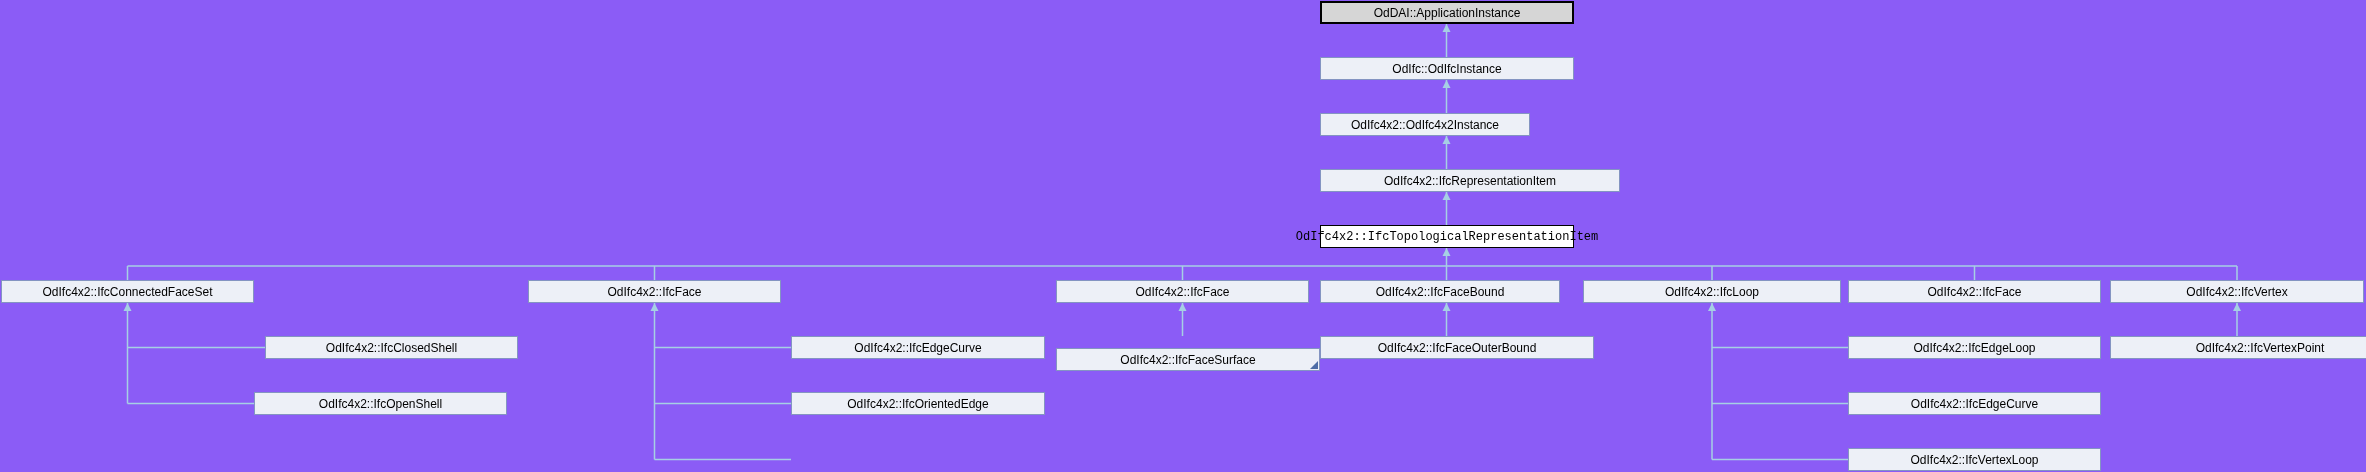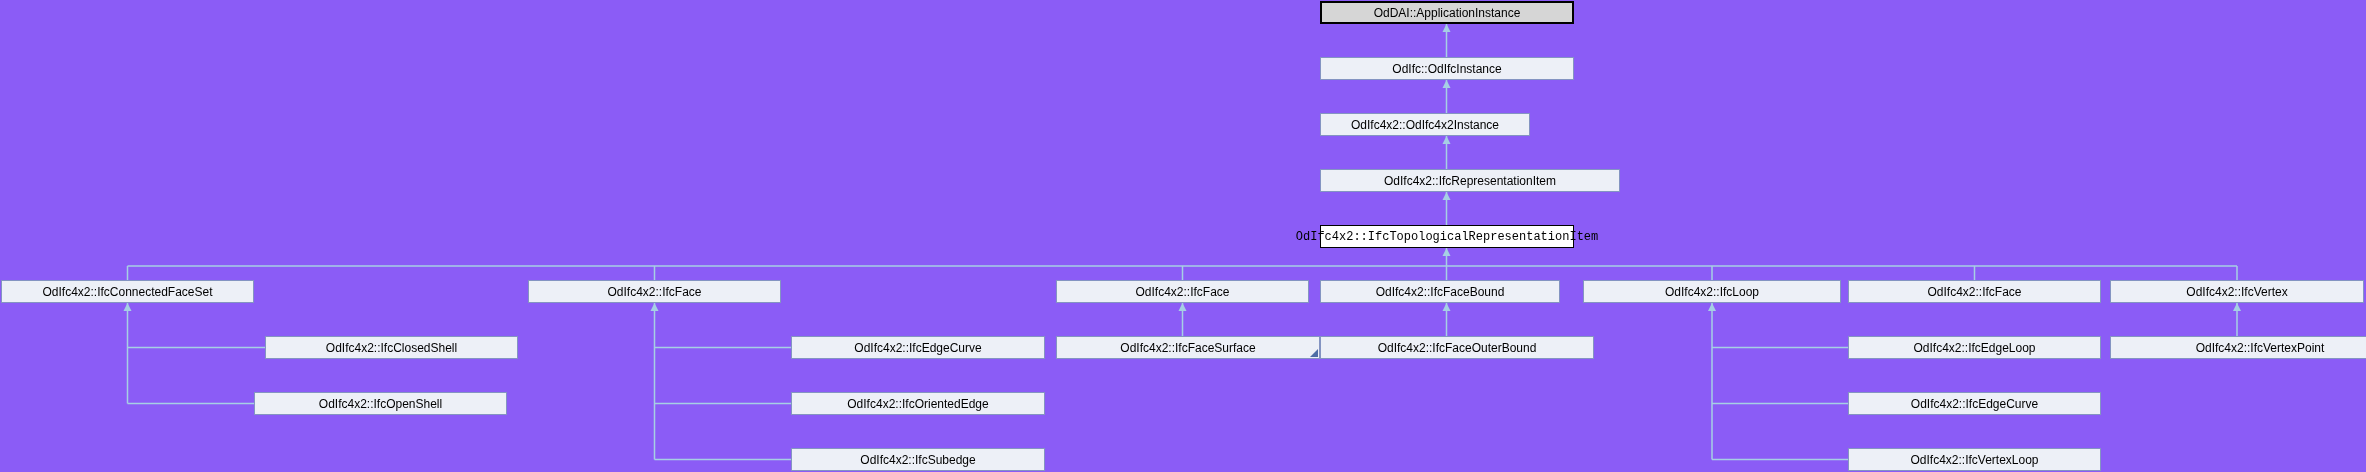--- a/index.html
+++ b/index.html
@@ -81,28 +81,27 @@
   <div class="node" style="left:1px;top:280px">OdIfc4x2::IfcConnectedFaceSet</div>
   <div class="node" style="left:528px;top:280px">OdIfc4x2::IfcFace</div>
   <div class="node" style="left:1056px;top:280px">OdIfc4x2::IfcFace</div>
   <div class="node" style="left:1320px;top:280px;width:240px">OdIfc4x2::IfcFaceBound</div>
   <div class="node" style="left:1583px;top:280px;width:258px">OdIfc4x2::IfcLoop</div>
   <div class="node" style="left:1848px;top:280px">OdIfc4x2::IfcFace</div>
   <div class="node" style="left:2110px;top:280px;width:254px">OdIfc4x2::IfcVertex</div>
 
   <div class="node" style="left:265px;top:336px">OdIfc4x2::IfcClosedShell</div>
   <div class="node" style="left:791px;top:336px;width:254px">OdIfc4x2::IfcEdgeCurve</div>
-  <div class="node" style="left:1056px;top:336px;width:264px">
+  <div class="node" style="left:1056px;top:348px;width:264px">
     <span>OdIfc4x2::IfcFaceSurface</span>
     <span class="fold"></span>
   </div>
   <div class="node" style="left:1320px;top:336px;width:274px">OdIfc4x2::IfcFaceOuterBound</div>
   <div class="node" style="left:1848px;top:336px">OdIfc4x2::IfcEdgeLoop</div>
   <div class="node" style="left:2110px;top:336px;width:300px">OdIfc4x2::IfcVertexPoint</div>
 
   <div class="node" style="left:254px;top:392px">OdIfc4x2::IfcOpenShell</div>
   <div class="node" style="left:791px;top:392px;width:254px">OdIfc4x2::IfcOrientedEdge</div>
   <div class="node" style="left:1848px;top:392px">OdIfc4x2::IfcEdgeCurve</div>
 
-  <div class="node" style="left:791px;top:448px;width:254px">OdIfc4x2::IfcSubedge</div>
   <div class="node" style="left:1848px;top:448px">OdIfc4x2::IfcVertexLoop</div>
 
 </div>
 
 </body></html>

